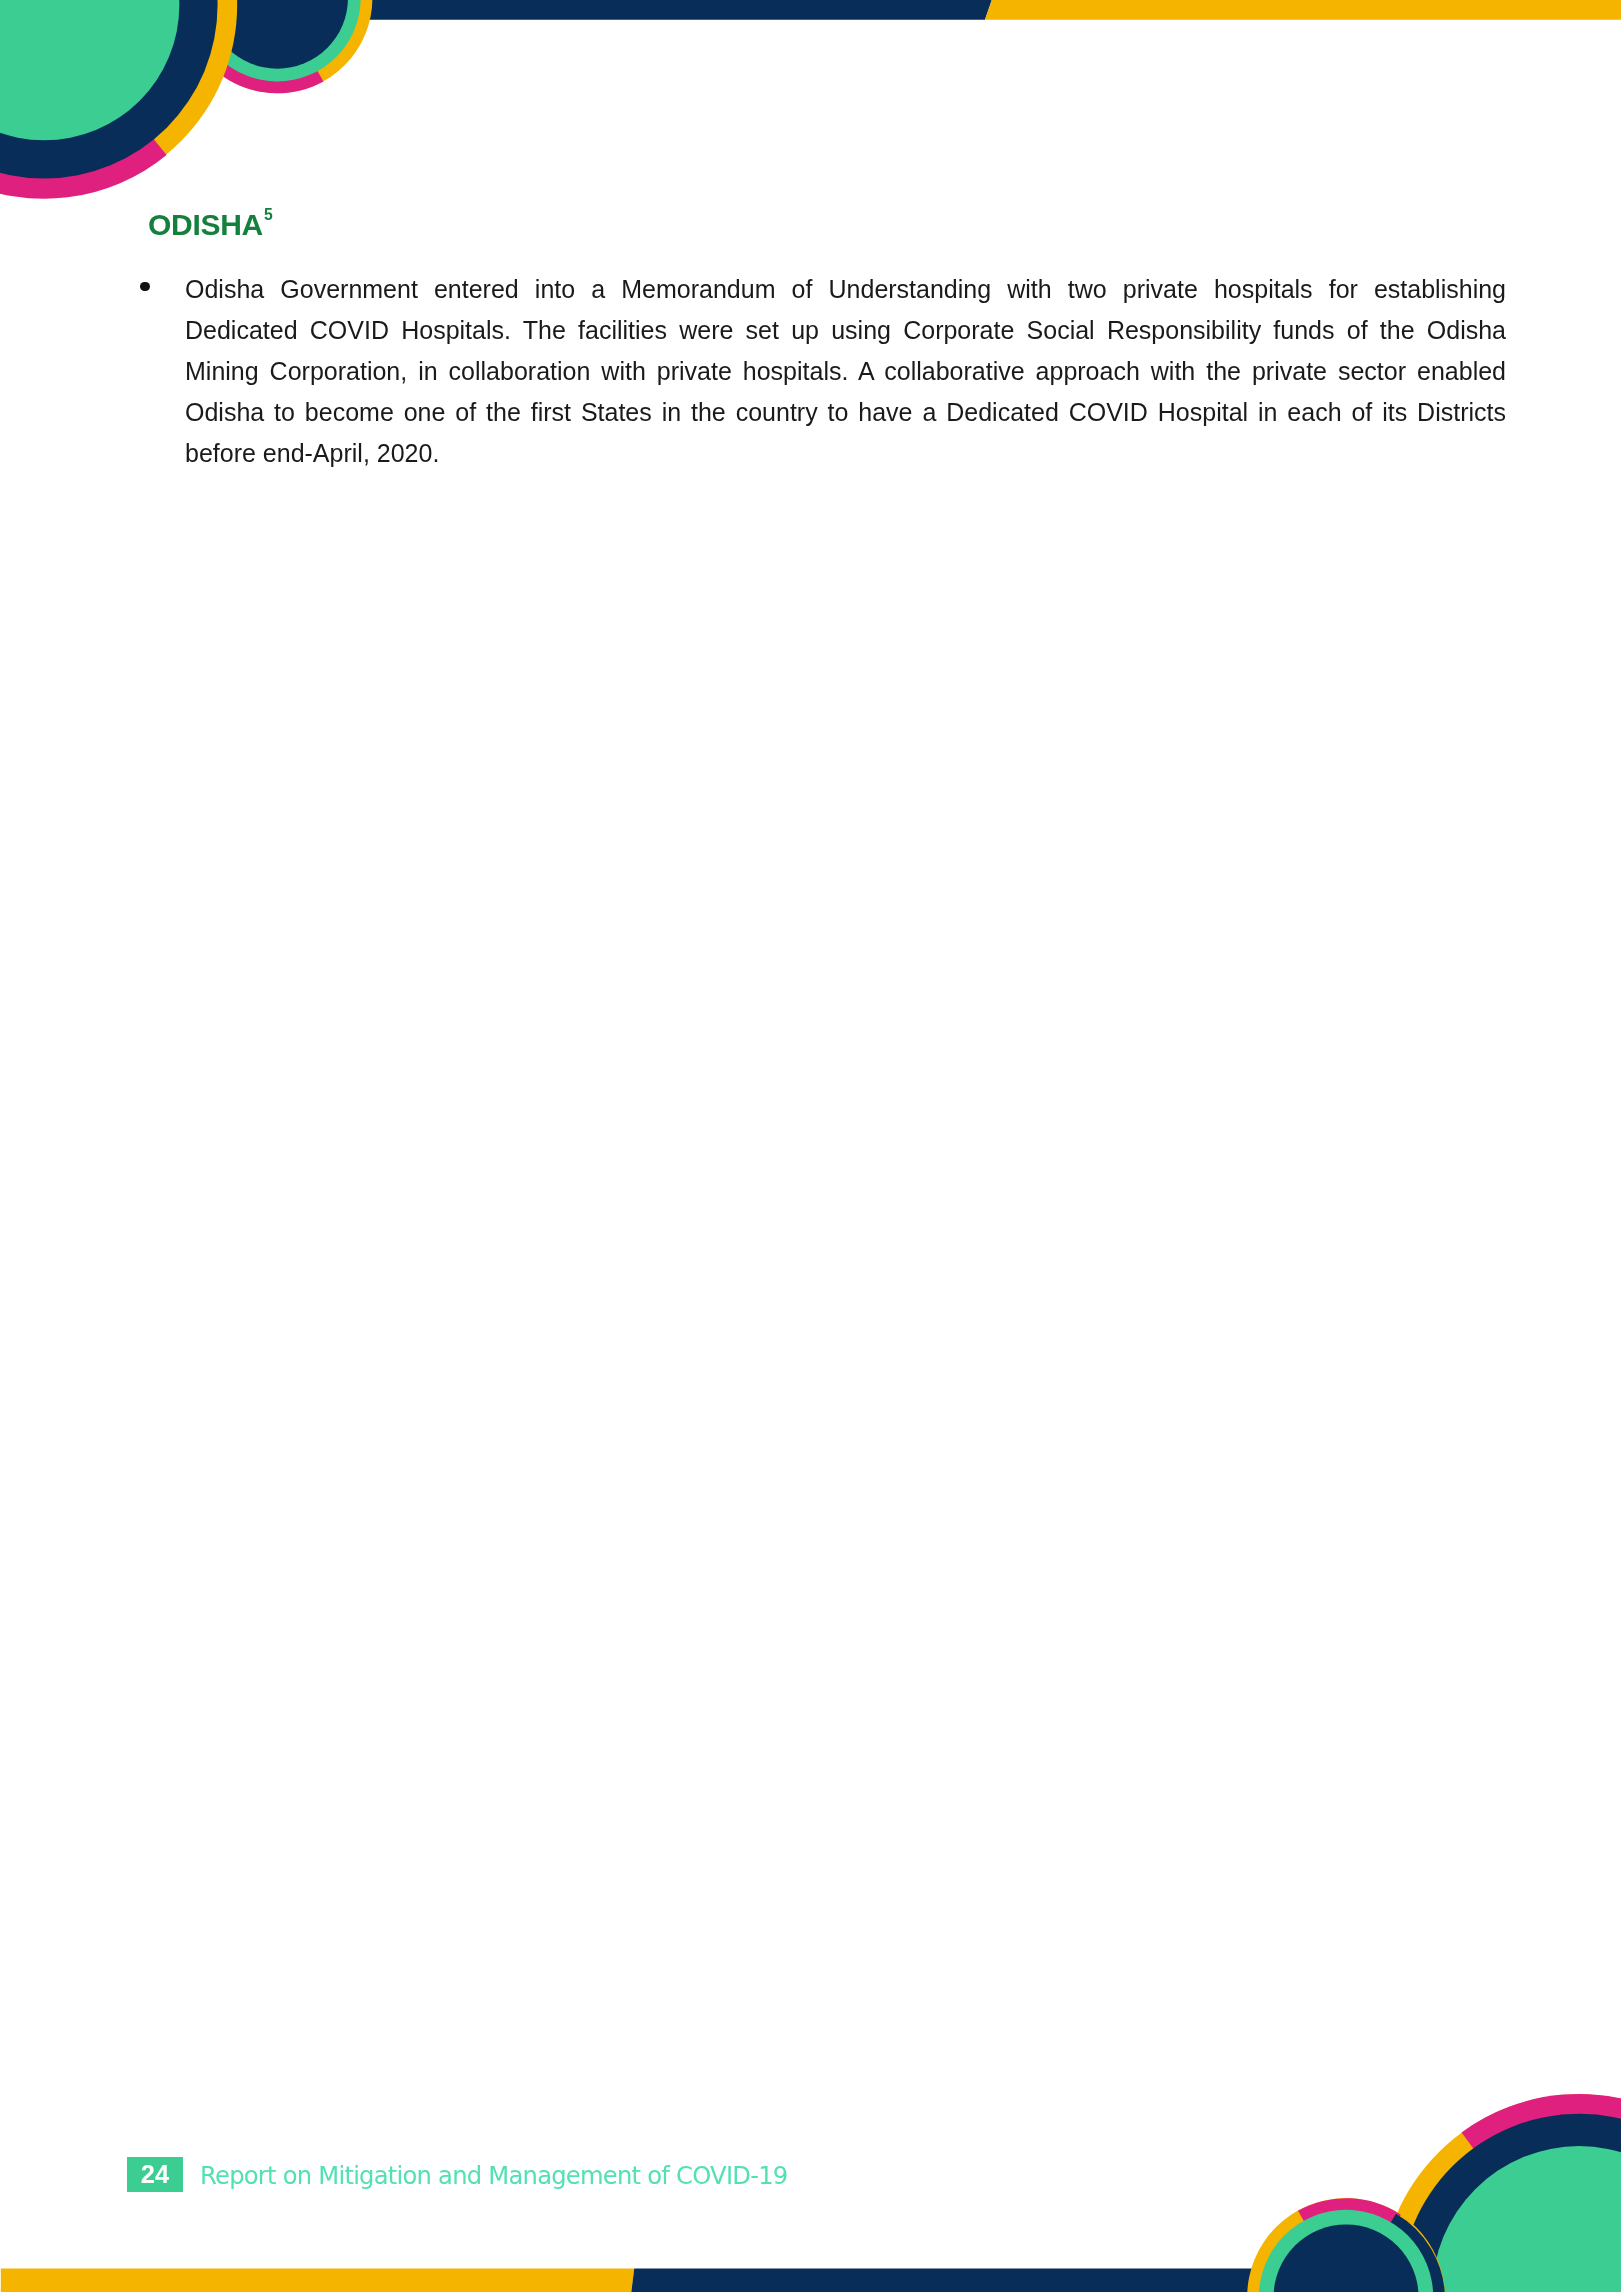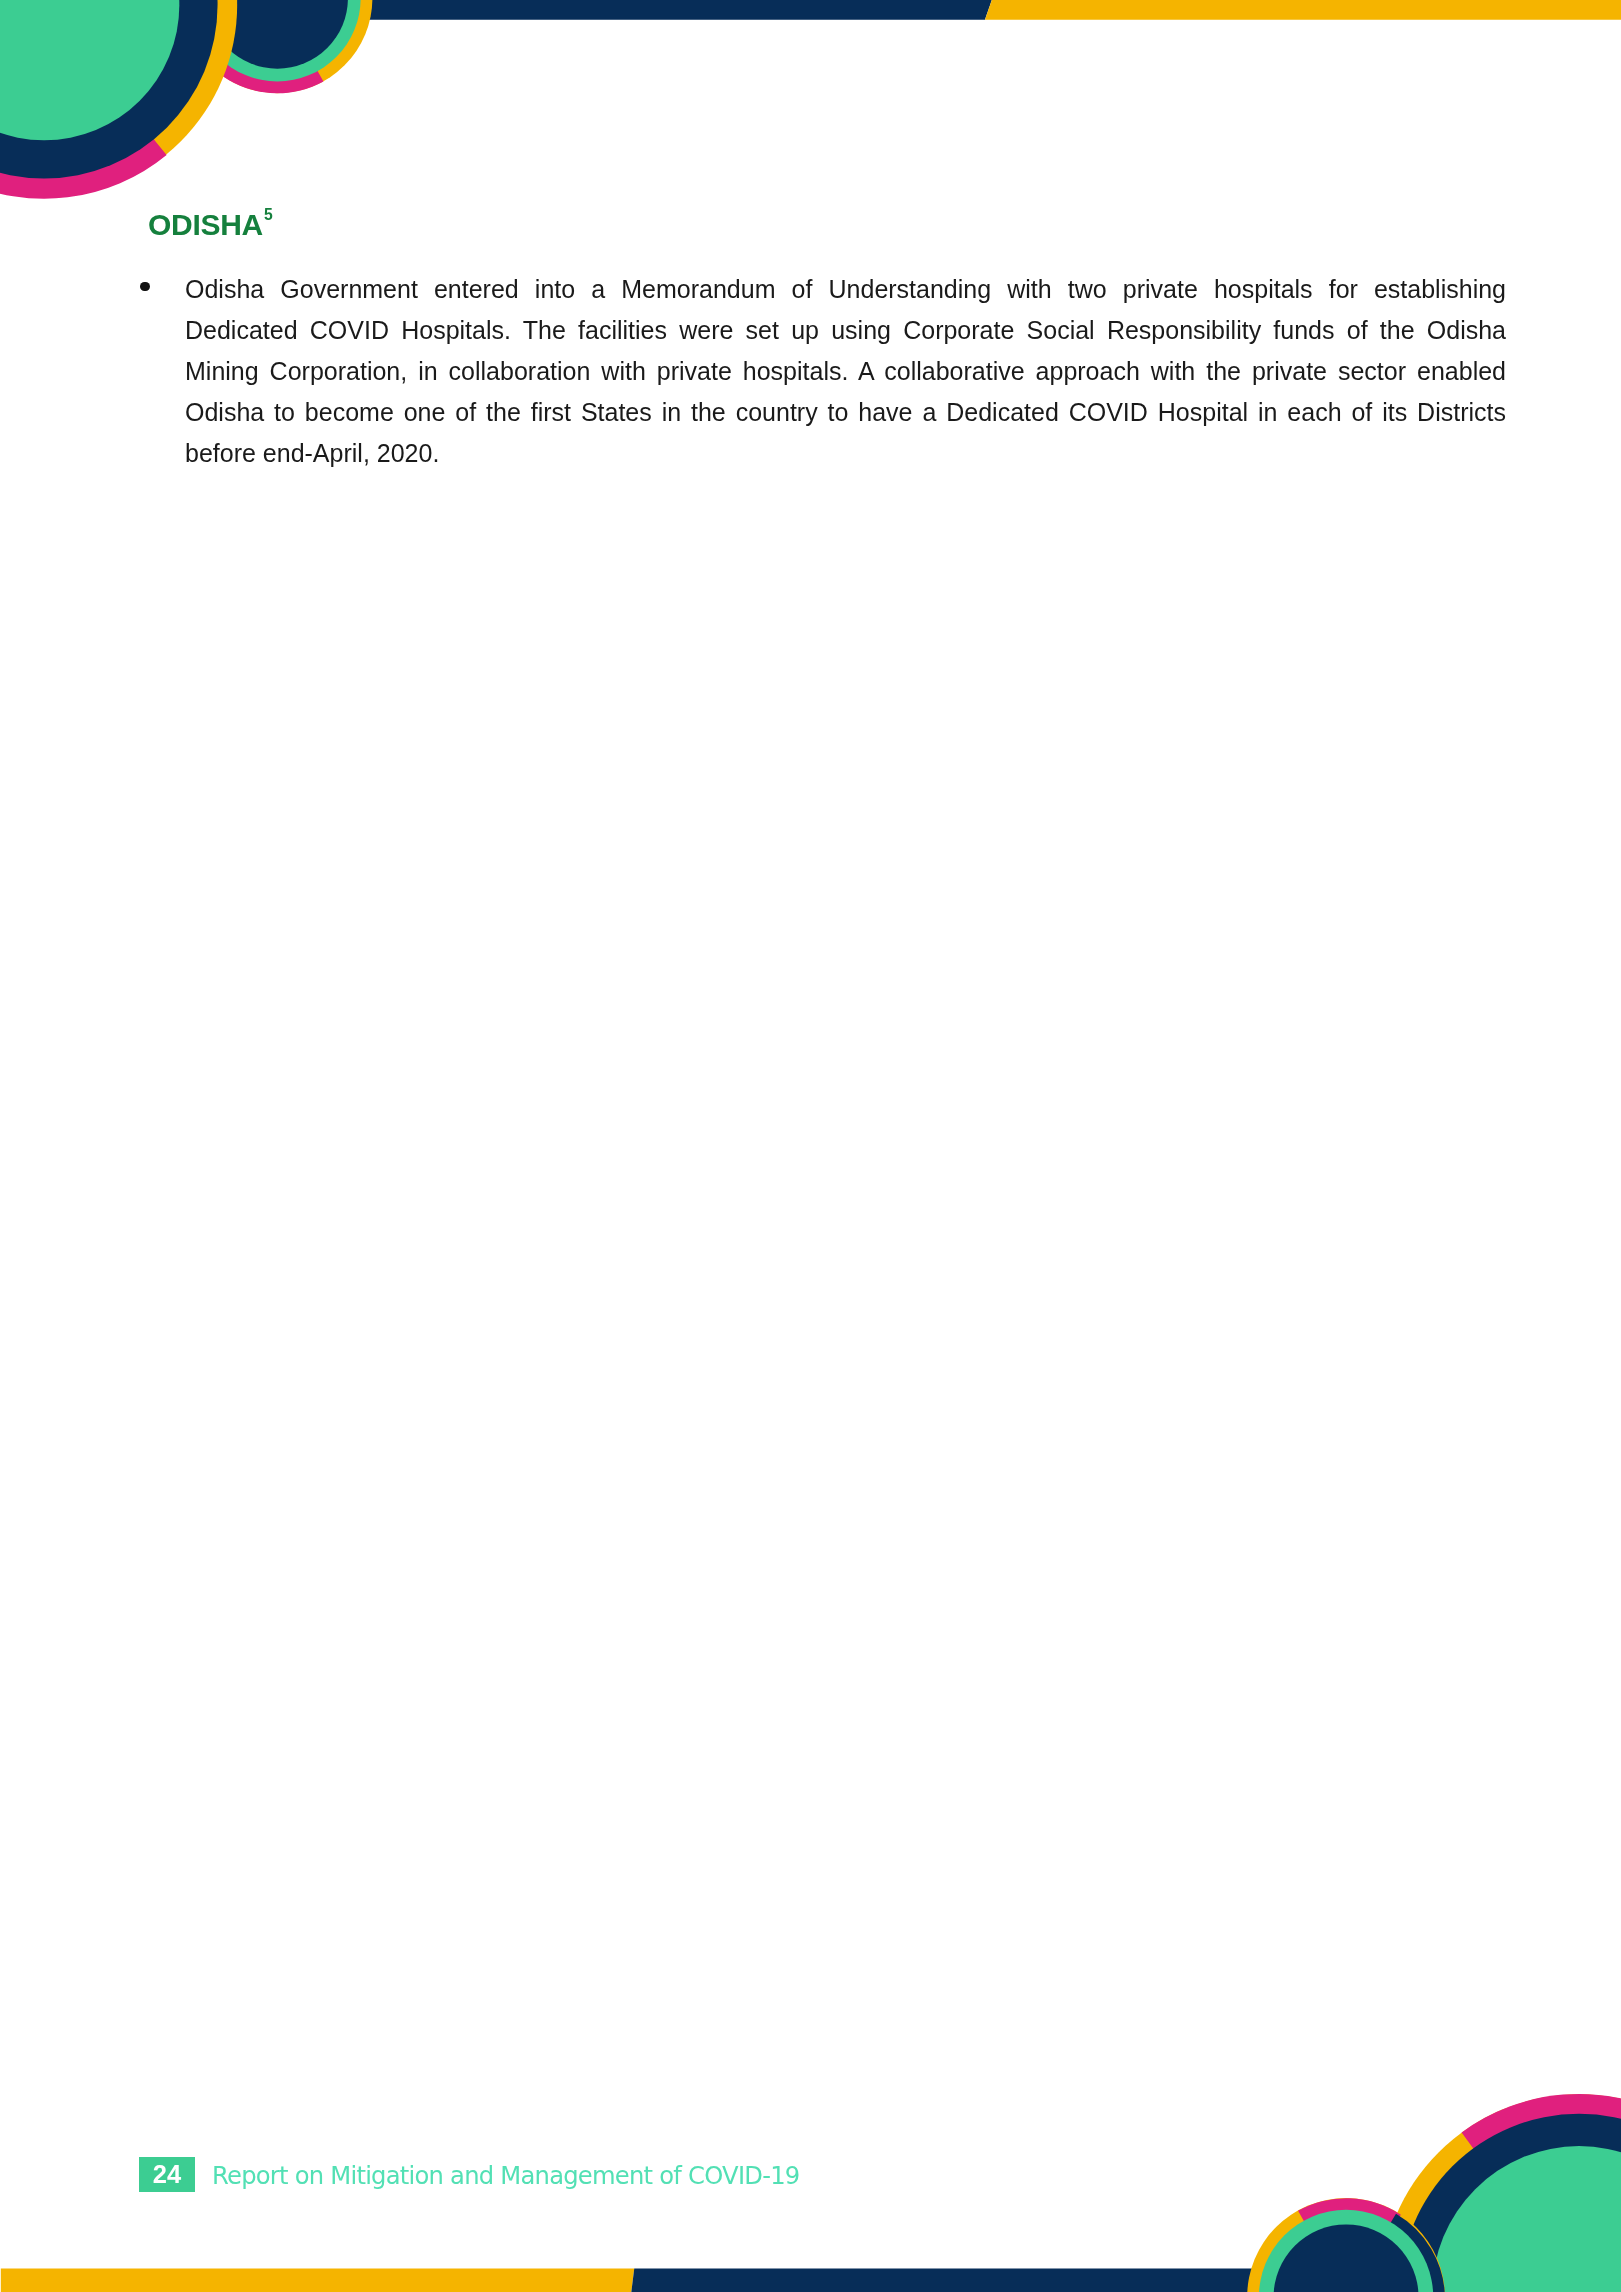--- a/index.html
+++ b/index.html
@@ -30,21 +30,21 @@
     font-family: "Liberation Sans", sans-serif;
     font-size: 25px; line-height: 41px; color: #1a1a1a;
   }
   .footer {
     position: absolute; left: 127px; top: 2157px; height: 35px;
     display: flex; align-items: center;
   }
   .page-badge {
     width: 56px; height: 35px; background: #3ccd92; color: #ffffff;
     font-family: "Liberation Sans", sans-serif; font-weight: bold; font-size: 25.5px;
-    display: flex; align-items: center; justify-content: center; margin-left: 12px;
+    display: flex; align-items: center; justify-content: center;
   }
   .footer-title {
     margin-left: 16.7px; color: #52e0b4;
     font-family: "DejaVu Sans", sans-serif; font-size: 25.5px; font-weight: normal;
     letter-spacing: -0.8px; transform: scaleX(0.95); transform-origin: left center;
     white-space: nowrap;
   }
 </style>
 </head>
 <body>

